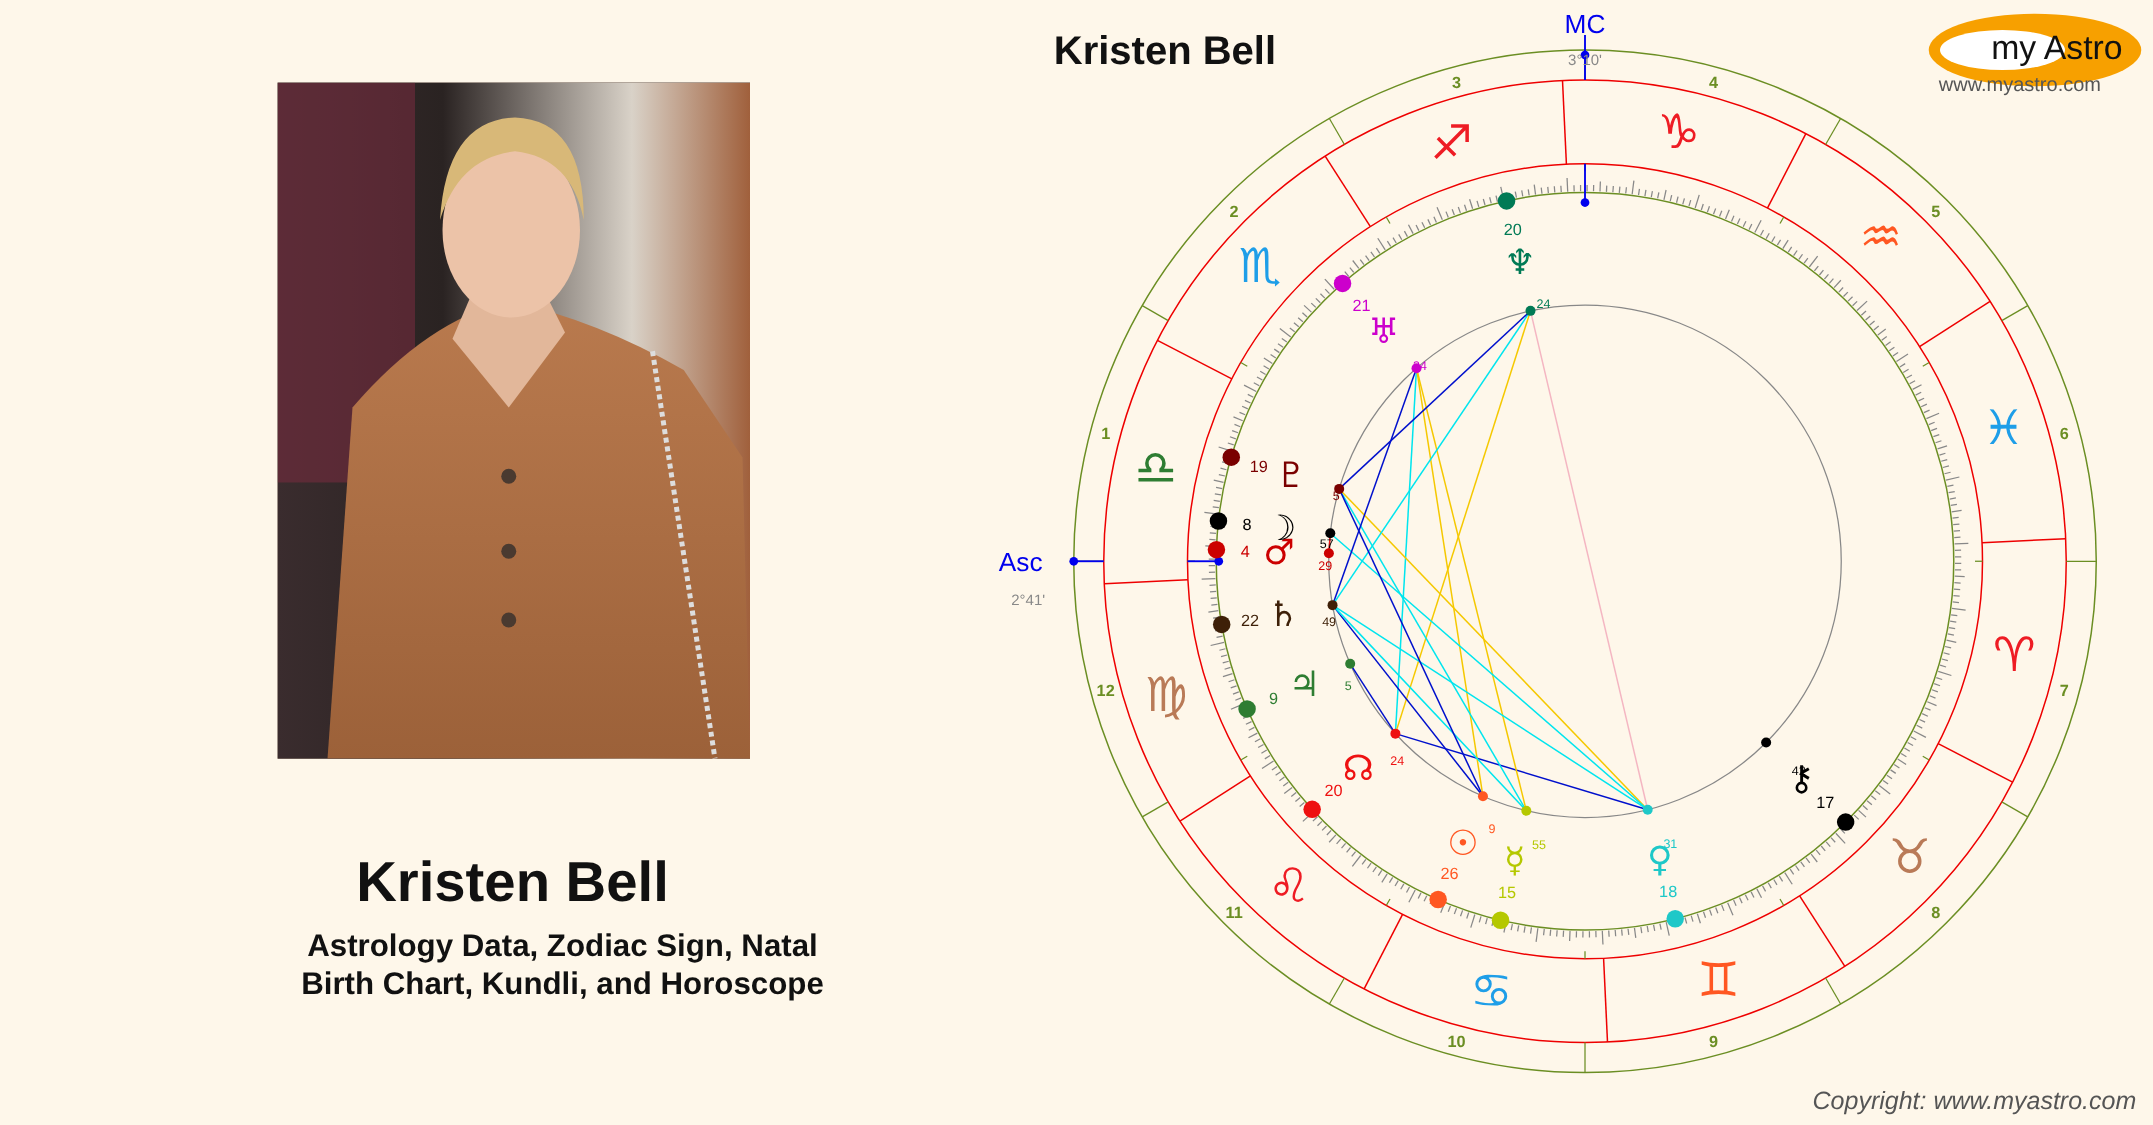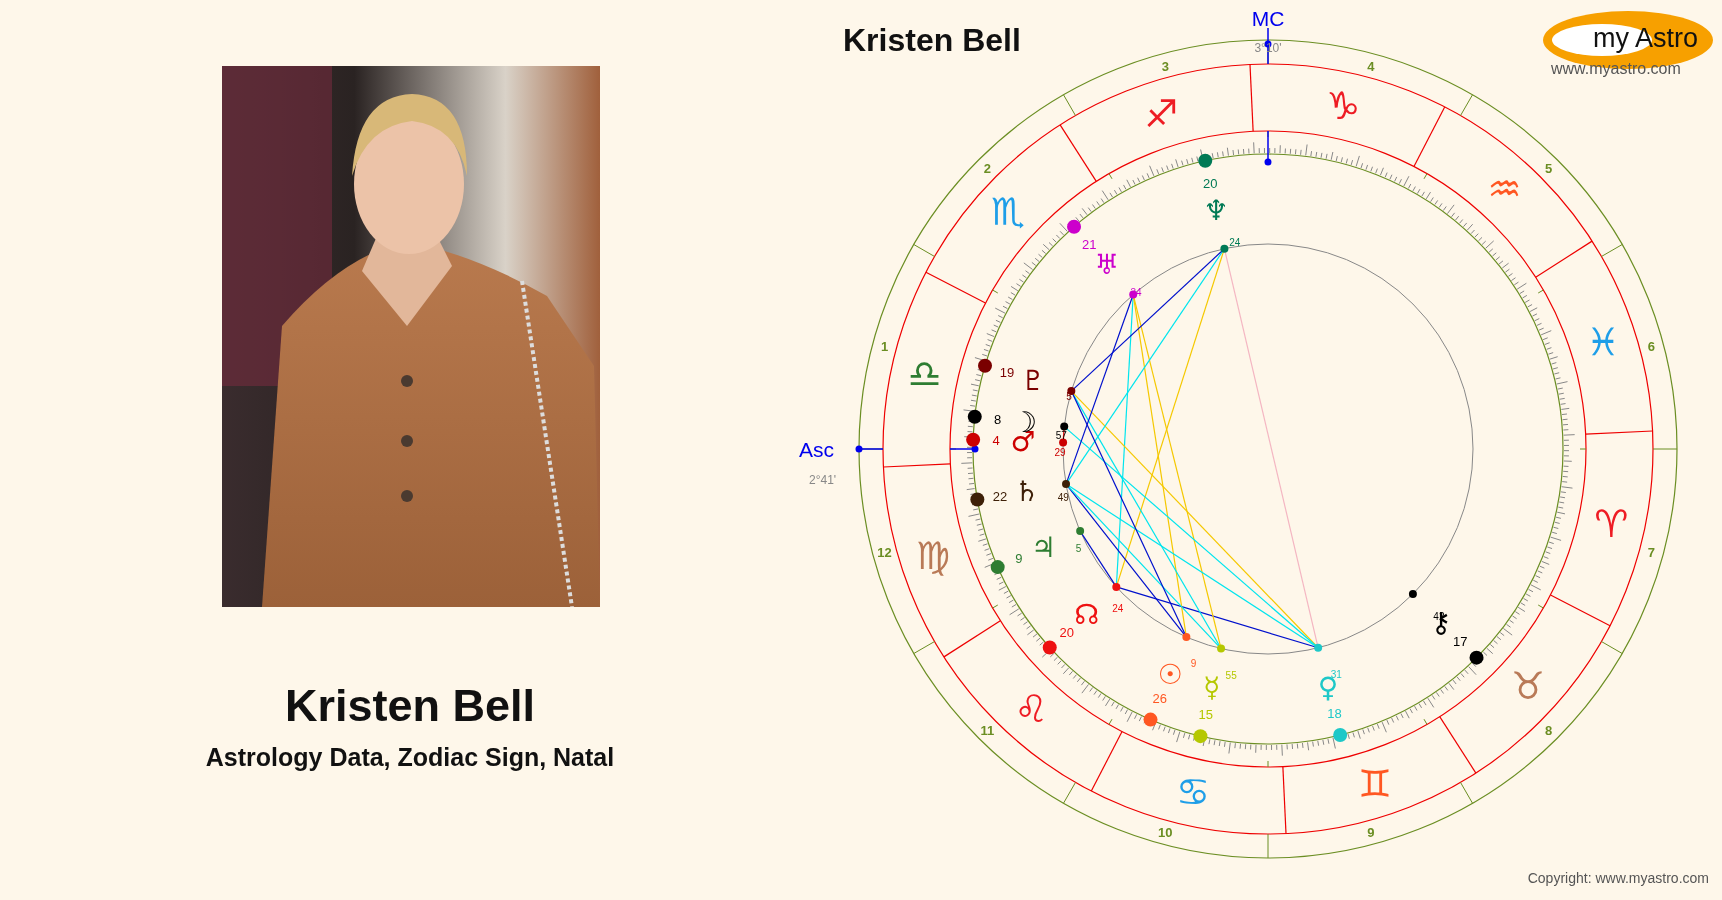--- a/index.html
+++ b/index.html
@@ -1,27 +1,27 @@
 <!DOCTYPE html>
 <html><head>
 <meta charset="utf-8">
 <style>
   html, body { margin:0; padding:0; }
   body { width:1722px; height:900px; background:#fef7ea; position:relative; overflow:hidden; font-family:"Liberation Sans", sans-serif; }
   .photo { position:absolute; left:222px; top:66px; width:378px; height:541px; overflow:hidden; background:#5b4a40; }
   .photo svg { display:block; }
   .person-name { position:absolute; left:0; width:820px; top:680px; text-align:center; font-size:45px; font-weight:bold; color:#111; font-family:"Liberation Sans", sans-serif; }
-  .subtitle { position:absolute; left:0; width:820px; top:742px; text-align:center; font-size:25px; font-weight:bold; color:#111; line-height:30px; }
+  .subtitle { position:absolute; left:0; width:820px; top:742px; text-align:center; font-size:25px; font-weight:bold; color:#111; line-height:30px;padding-left:40px; }
   .chart-title { position:absolute; left:843px; top:22px; font-size:32px; font-weight:bold; color:#111; }
   .logo { position:absolute; left:1543px; top:11px; width:170px; height:58px;text-align:right; }
   .logo-oval { position:absolute; left:0; top:0; width:170px; height:58px; border-radius:50%; background:#f7a000; }
   .logo-inner { position:absolute; left:9px; top:13px; width:100px; height:32px; border-radius:50%; background:#fff; }
   .logo-text { position:absolute; left:50px; top:12px; font-size:27px; color:#111; }
   .logo-url { position:absolute; left:1551px; top:60px; font-size:16px; color:#555; }
-  .copyright { position:absolute; right:13px; top:870px; font-size:14px; color:#555; }
+  .copyright { position:absolute; right:13px; top:870px; font-size:20px; color:#555;font-style:italic; }
   .chart { position:absolute; left:0; top:0; }
 </style>
 </head>
 <body>
 
 <div class="photo">
   <svg width="378" height="541" viewBox="0 0 378 541">
     <defs>
       <linearGradient id="bg" x1="0" y1="0" x2="1" y2="0">
         <stop offset="0" stop-color="#3a2c2e"></stop>
@@ -43,20 +43,21 @@
     <circle cx="185" cy="315" r="6" fill="#4a3a30"></circle>
     <circle cx="185" cy="375" r="6" fill="#4a3a30"></circle>
     <circle cx="185" cy="430" r="6" fill="#4a3a30"></circle>
     <path d="M300 215 L350 541" stroke="#ddd" stroke-width="4" stroke-dasharray="4 3"></path>
   </svg>
 </div>
 
 <div class="person-name">Kristen Bell</div>
 <div class="subtitle">
   <div>Astrology Data, Zodiac Sign, Natal</div>
+  <div>Birth Chart, Kundli, and Horoscope</div>
 </div>
 
 <div class="chart-title">Kristen Bell</div>
 
 <div class="logo">
   <div class="logo-oval"></div>
   <div class="logo-inner"></div>
   <div class="logo-text">my Astro</div>
 </div>
 <div class="logo-url">www.myastro.com</div>

